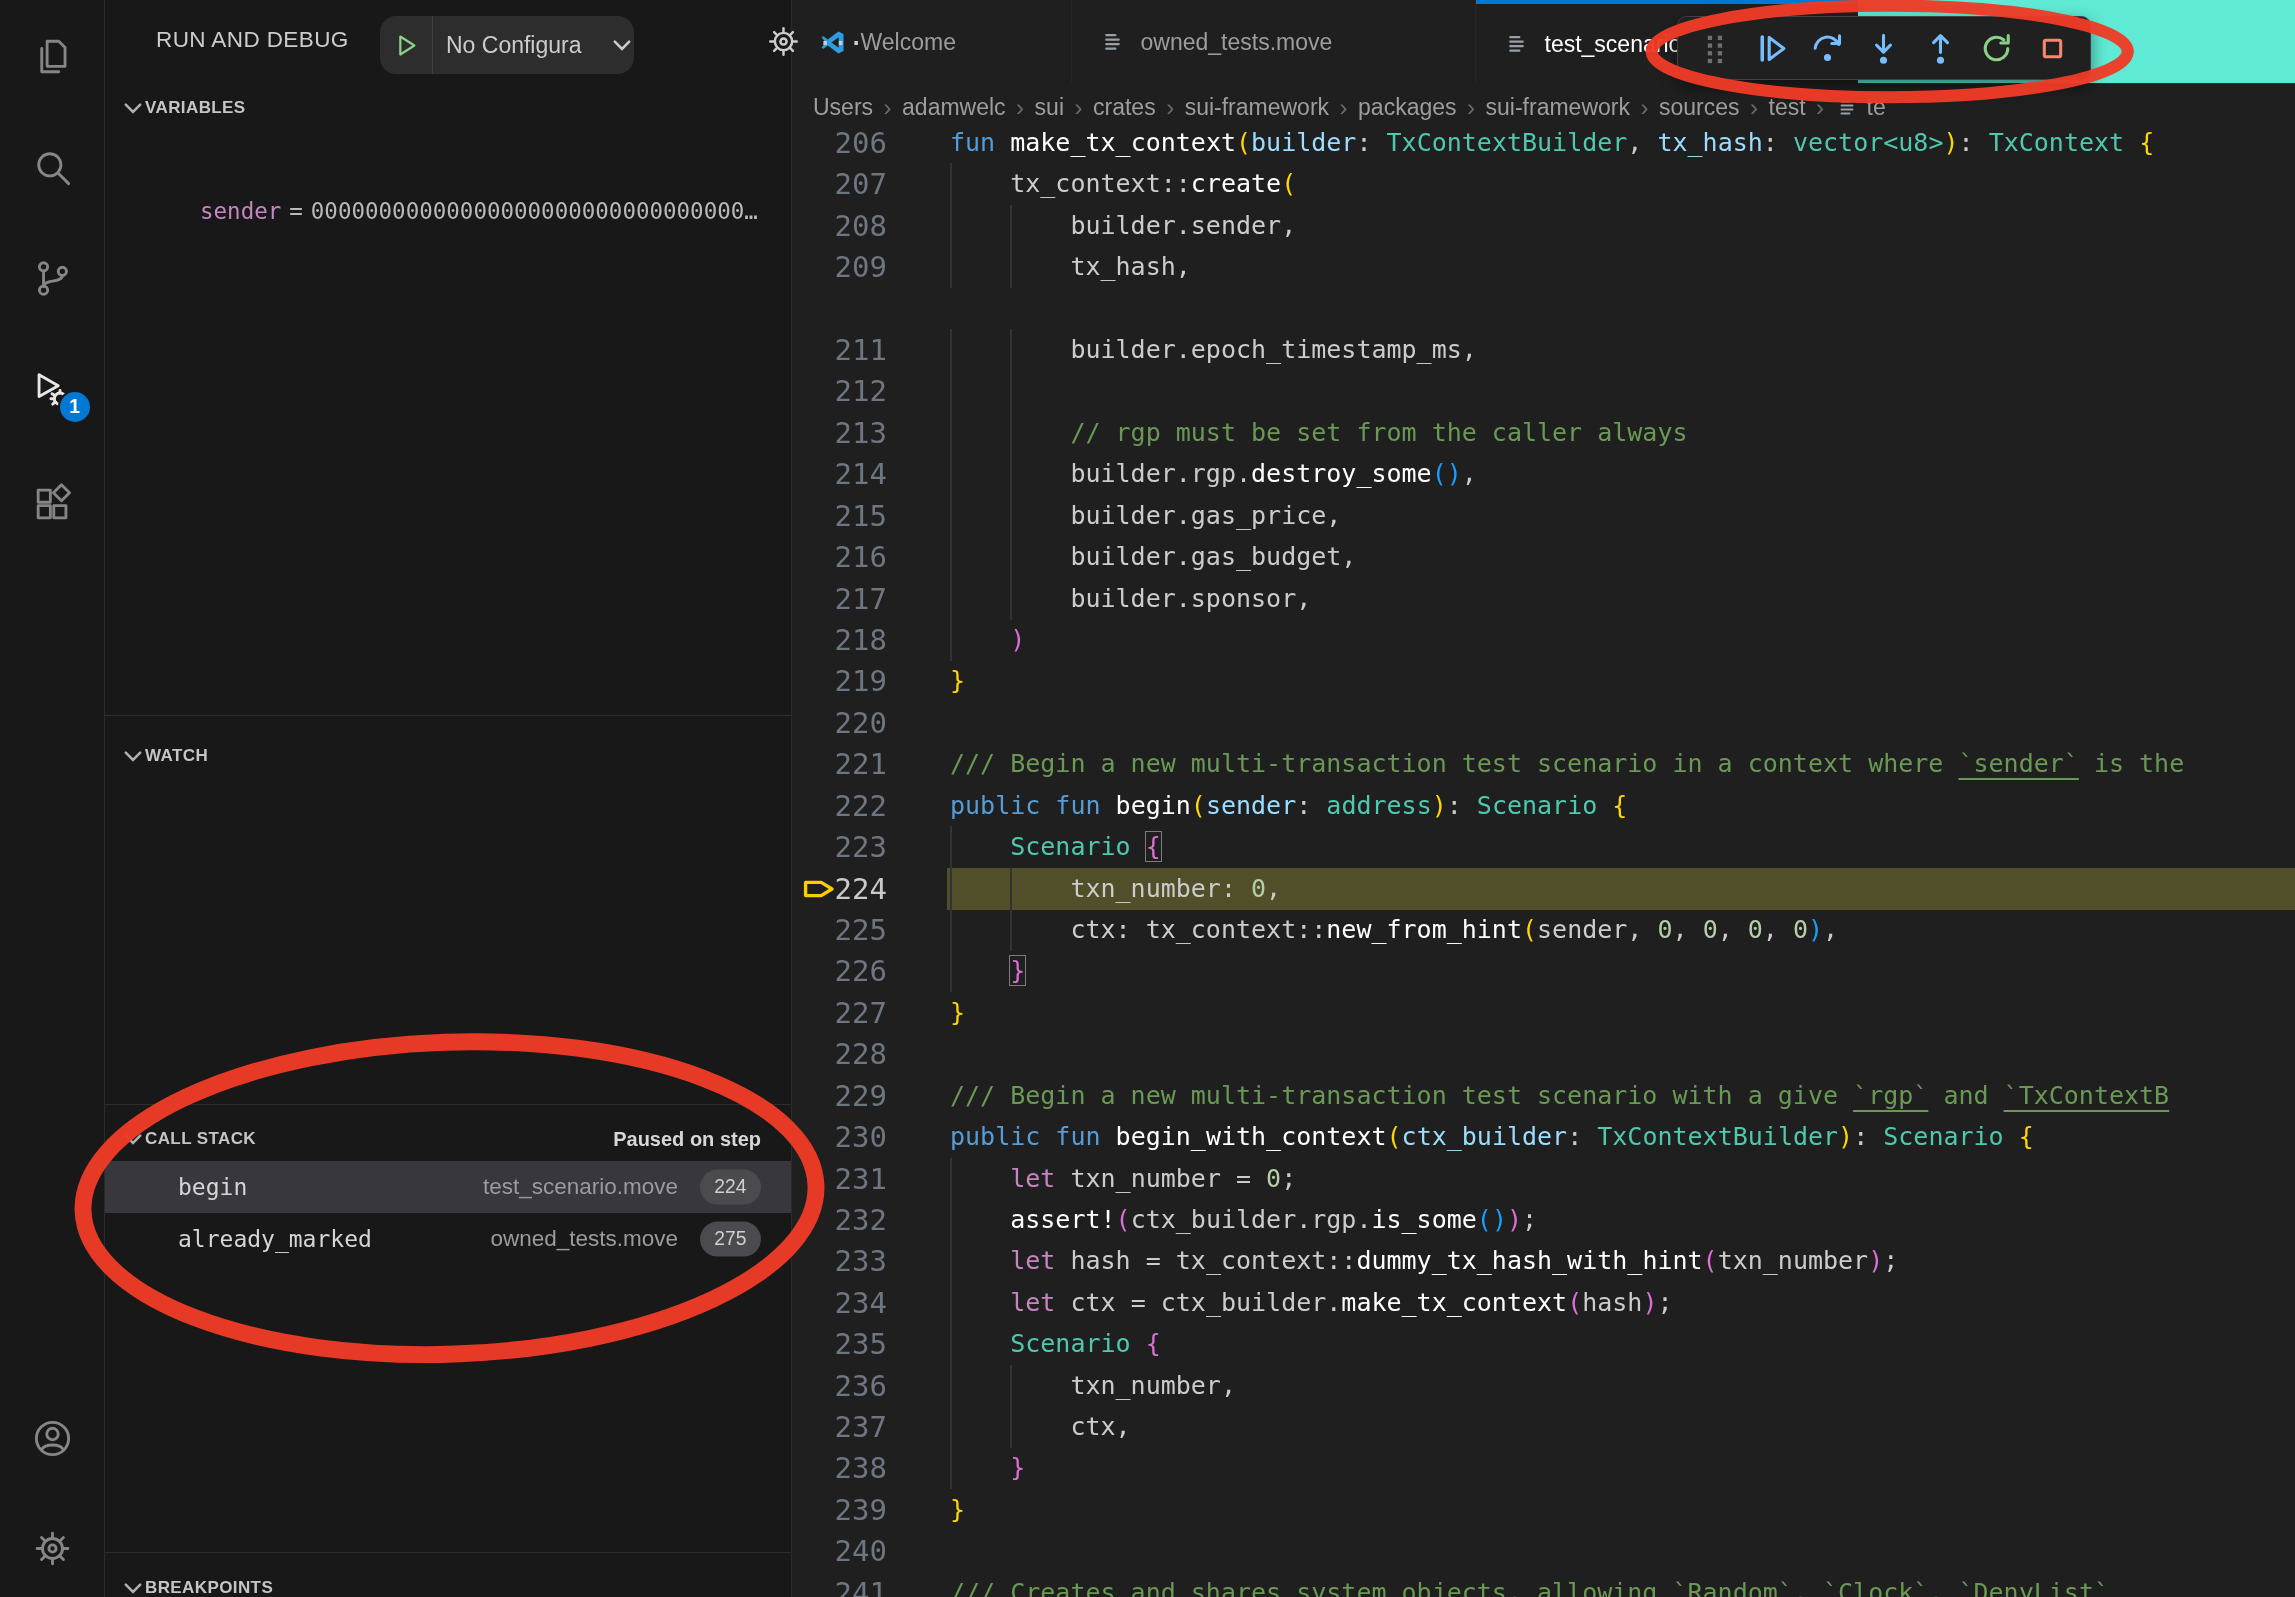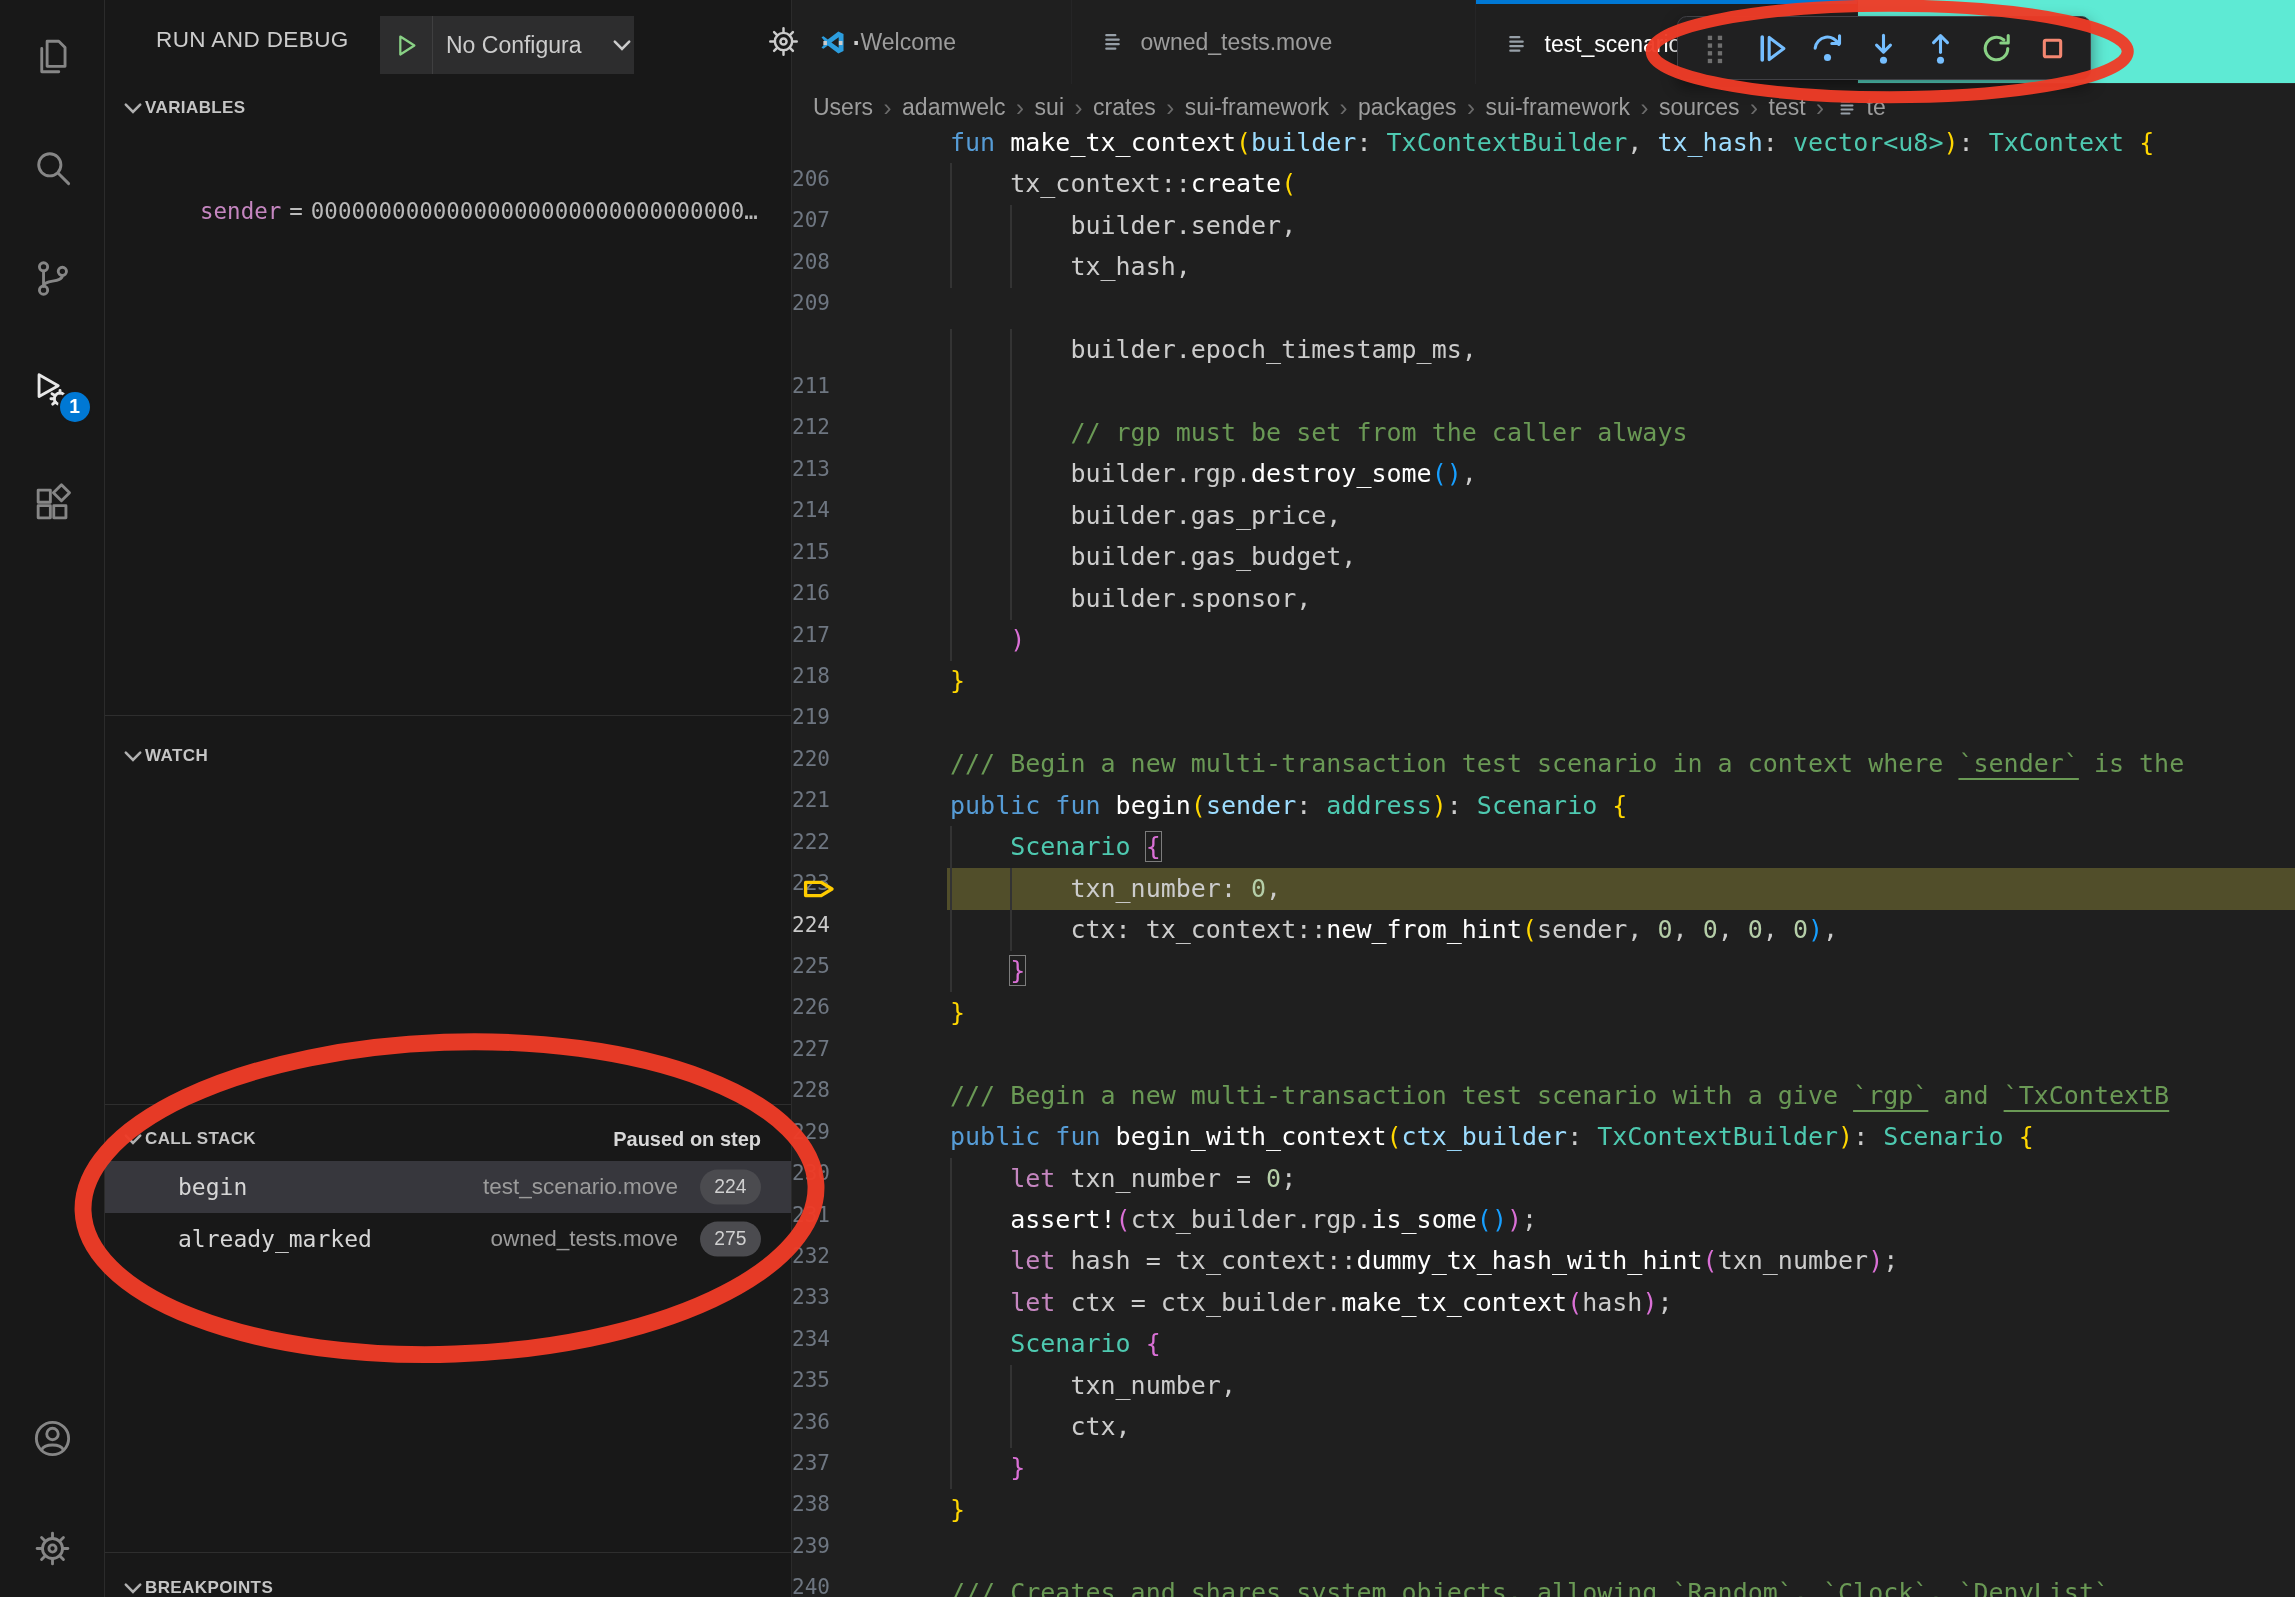--- a/index.html
+++ b/index.html
@@ -17,21 +17,21 @@
   .act-badge { position:absolute; left:26.5px; top:21px; width:34px; height:34px; border-radius:50%;
     background:#0078d4; color:#fff; font-size:19.3px; font-weight:bold; display:flex;
     align-items:center; justify-content:center; border:2.4px solid #181818; }
 
   
   #sidebar { position:absolute; left:105px; top:0; width:687px; height:100%;
     background:#181818; border-right:0.8px solid #2b2b2b; z-index:4; }
   #sidebar-title { position:absolute; left:51px; top:0; height:80px; display:flex;
     align-items:center; font-size:22.5px; color:#cccccc; letter-spacing:0.4px; }
   #run-config { position:absolute; left:275px; top:16px; width:254px; height:58px;
-    background:#2d2d2e; border-radius:0; display:flex; align-items:center; overflow:hidden; }
+    background:#2d2d2e; border-radius:16px; display:flex; align-items:center; overflow:hidden; }
   #run-play { width:53px; height:100%; display:flex; align-items:center; justify-content:center;
     border-right:0.8px solid #3f3f40; cursor:pointer; }
   #run-play svg { width:27px; height:29px; }
   #run-config-label { flex:1; font-size:23px; color:#cccccc; padding-left:13px; white-space:nowrap;
     overflow:hidden; }
   #run-config-chevron { width:35px; color:#cccccc; }
   .chev { display:inline-block; }
   .chev svg { width:24px; height:24px; stroke:currentColor; fill:none; stroke-width:1.8; }
   #sidebar-gear { position:absolute; left:660px; top:22.5px; width:37px; height:37px; color:#cccccc; cursor:pointer; }
   #sidebar-gear svg { width:37px; height:37px; stroke:currentColor; fill:none; stroke-width:1.4; }
@@ -78,22 +78,22 @@
   .crumb { font-size:23px; color:#9d9d9d; cursor:pointer; }
   .crumb-sep { font-size:24px; color:#6b6b6b; margin:0 10.5px; }
   .crumb-icon { width:24px; height:24px; margin-right:8px; }
 
   
   #code { position:absolute; left:0; top:130px; right:0; bottom:0; overflow:hidden;
     font-family:"DejaVu Sans Mono", monospace; font-size:25px; }
   .code-row { position:absolute; left:0; width:100%; height:42px; }
   .hlbar { position:absolute; left:155px; right:0; top:0; bottom:0; background:#514e2a; }
   .guide { position:absolute; top:0; bottom:0; width:1.6px; background:#333333; }
-  .lnum { position:absolute; left:0; width:95px; text-align:left; color:#6e7681;
-    font-size:21px; line-height:42px;margin-top:36px; }
+  .lnum { position:absolute; left:0; width:95px; text-align:right; color:#6e7681;
+    font-size:29px; line-height:42px; }
   .lnum.active { color:#cacaca; }
   .curmark { position:absolute; left:11.3px; top:8.8px; width:34px; height:24px; }
   .codetext { position:absolute; left:158px; top:0; white-space:pre; line-height:42px; }
   .tk-kw  { color:#569cd6; }
   .tk-ctl { color:#c586c0; }
   .tk-fn  { color:#ffffff; }
   .tk-ty  { color:#4ec9b0; }
   .tk-pm  { color:#9cdcfe; }
   .tk-num { color:#b5cea8; }
   .tk-cm  { color:#6a9955; }

